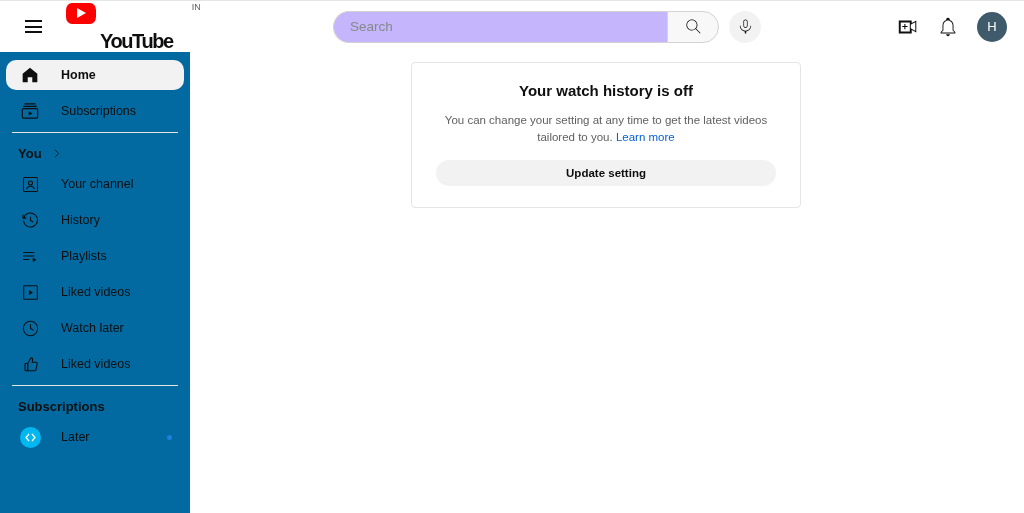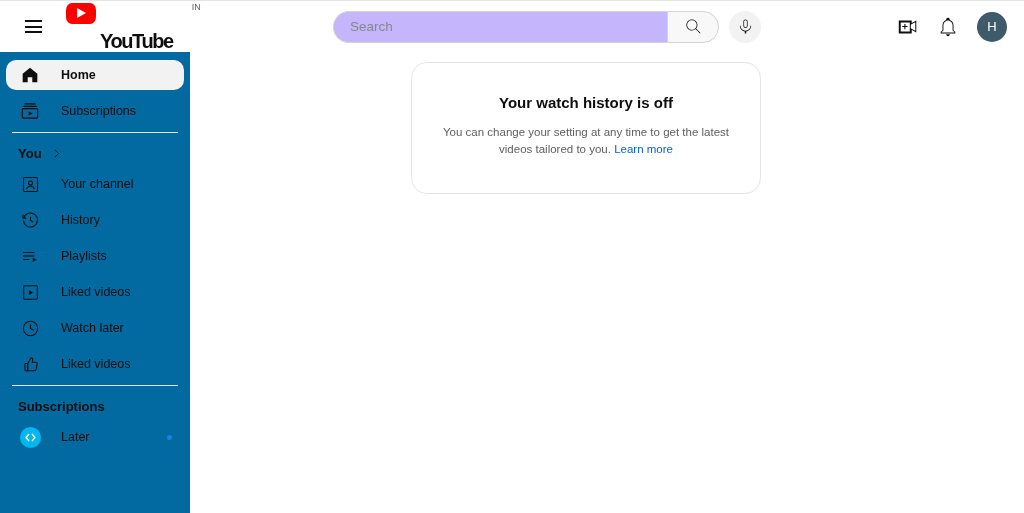--- a/index.html
+++ b/index.html
@@ -262,25 +262,25 @@
     top: 52px; left: 190px;
     width: 834px;
     height: 461px;
     background: #ffffff;
     overflow: hidden;
   }
   #history-card {
     position: absolute;
     left: 221px;
     top: 10px;
-    width: 350px;
+    width: 390px;
     border: 1px solid #e5e5e5;
-    border-radius: 16px;
+    border-radius: 4px;
     background: #ffffff;
-    padding: 30px 24px 21px 24px;
+    padding: 18px 24px 21px 24px;
     text-align: center;
   }
   .card-title {
     font-size: 15px;
     font-weight: bold;
     color: #0f0f0f;
     line-height: 20px;
     margin-bottom: 11px;
   }
   .card-desc {
@@ -484,15 +484,16 @@
 </div>
 
 <div id="main">
 
   <div id="history-card">
     <div class="card-title">Your watch history is off</div>
     <div class="card-desc">
       <span>You can change your setting at any time to get the latest videos tailored to you.</span>
       <a class="card-link">Learn more</a>
     </div>
+    <button class="card-btn">Update setting</button>
   </div>
 
 </div>
 
 </body></html>

